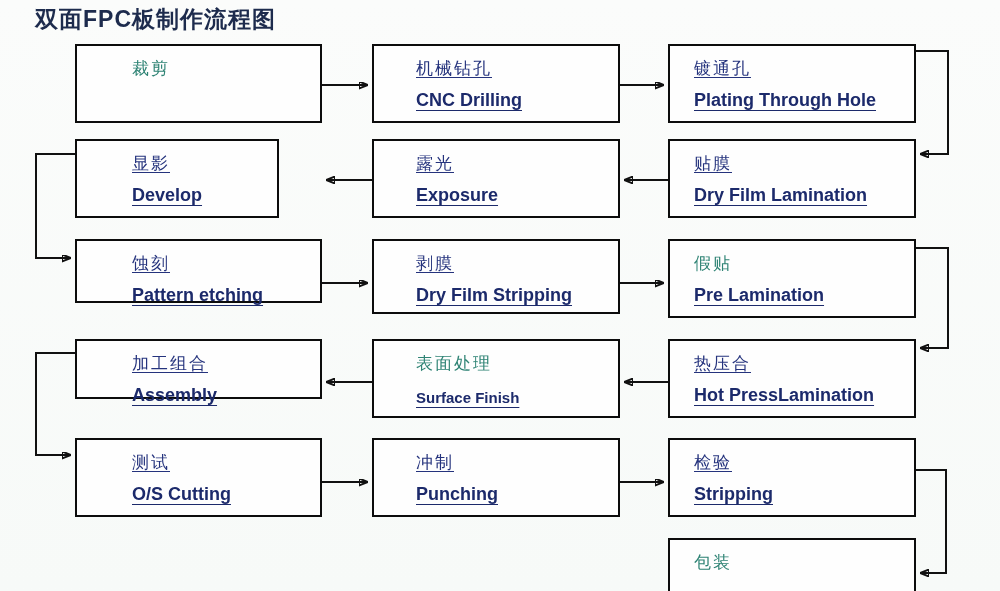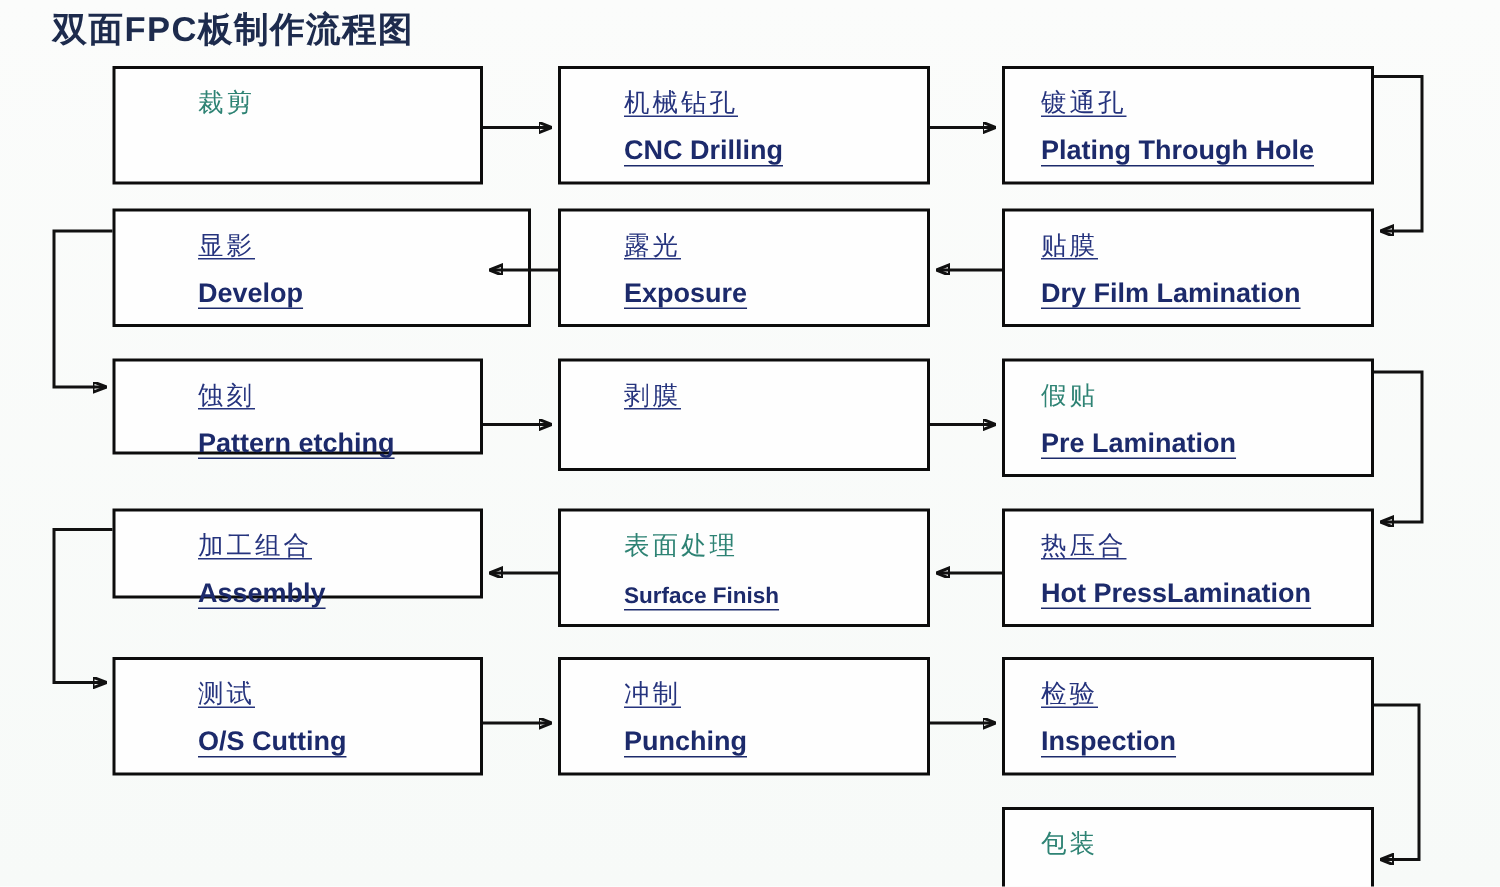--- a/index.html
+++ b/index.html
@@ -56,38 +56,39 @@
     <span class="zh zh-teal" style="left: 55px;">裁剪</span>
   </div>
       <div class="flow-box" style="left: 372px; top: 44px; width: 248px; height: 79px;">
     <span class="zh zh-navy" style="left: 42px;">机械钻孔</span>
     <span class="en" style="left: 42px;">CNC Drilling</span>
   </div>
       <div class="flow-box" style="left: 668px; top: 44px; width: 248px; height: 79px;">
     <span class="zh zh-navy" style="left: 24px;">镀通孔</span>
     <span class="en" style="left: 24px;">Plating Through Hole</span>
   </div>
-      <div class="flow-box" style="left: 75px; top: 139px; width: 279px; height: 79px;">
+      <div class="flow-box" style="left: 75px; top: 139px; width: 204px; height: 79px;">
     <span class="zh zh-navy" style="left: 55px;">显影</span>
     <span class="en" style="left: 55px;">Develop</span>
   </div>
       <div class="flow-box" style="left: 372px; top: 139px; width: 248px; height: 79px;">
     <span class="zh zh-navy" style="left: 42px;">露光</span>
     <span class="en" style="left: 42px;">Exposure</span>
   </div>
       <div class="flow-box" style="left: 668px; top: 139px; width: 248px; height: 79px;">
     <span class="zh zh-navy" style="left: 24px;">贴膜</span>
     <span class="en" style="left: 24px;">Dry Film Lamination</span>
   </div>
       <div class="flow-box" style="left: 75px; top: 239px; width: 247px; height: 64px;">
     <span class="zh zh-navy" style="left: 55px;">蚀刻</span>
     <span class="en" style="left: 55px;">Pattern etching</span>
   </div>
       <div class="flow-box" style="left: 372px; top: 239px; width: 248px; height: 75px;">
     <span class="zh zh-navy" style="left: 42px;">剥膜</span>
+    <span class="en" style="left: 42px;">Dry Film Stripping</span>
   </div>
       <div class="flow-box" style="left: 668px; top: 239px; width: 248px; height: 79px;">
     <span class="zh zh-teal" style="left: 24px;">假贴</span>
     <span class="en" style="left: 24px; text-align: center;">Pre Lamination</span>
   </div>
       <div class="flow-box" style="left: 75px; top: 339px; width: 247px; height: 60px; padding-left: 12px;">
     <span class="zh zh-navy" style="left: 55px;">加工组合</span>
     <span class="en" style="left: 55px;">Assembly</span>
   </div>
       <div class="flow-box" style="left: 372px; top: 339px; width: 248px; height: 79px;">
@@ -101,21 +102,21 @@
       <div class="flow-box" style="left: 75px; top: 438px; width: 247px; height: 79px;">
     <span class="zh zh-navy" style="left: 55px;">测试</span>
     <span class="en" style="left: 55px;">O/S Cutting</span>
   </div>
       <div class="flow-box" style="left: 372px; top: 438px; width: 248px; height: 79px;">
     <span class="zh zh-navy" style="left: 42px;">冲制</span>
     <span class="en" style="left: 42px;">Punching</span>
   </div>
       <div class="flow-box" style="left: 668px; top: 438px; width: 248px; height: 79px;">
     <span class="zh zh-navy" style="left: 24px;">检验</span>
-    <span class="en" style="left: 24px;">Inspection</span>
+    <span class="en" style="left: 24px;">Stripping</span>
   </div>
       <div class="flow-box" style="left: 668px; top: 538px; width: 248px; height: 79px;">
     <span class="zh zh-teal" style="left: 24px;">包装</span>
     <span class="en" style="left: 24px;"></span>
   </div>
     </div>
 
   <svg id="connectors" width="1000" height="591" viewBox="0 0 1000 591" xmlns="http://www.w3.org/2000/svg">
     <defs>
       <marker id="ah" markerWidth="9" markerHeight="8" refX="8" refY="3.5" orient="auto" markerUnits="userSpaceOnUse">

